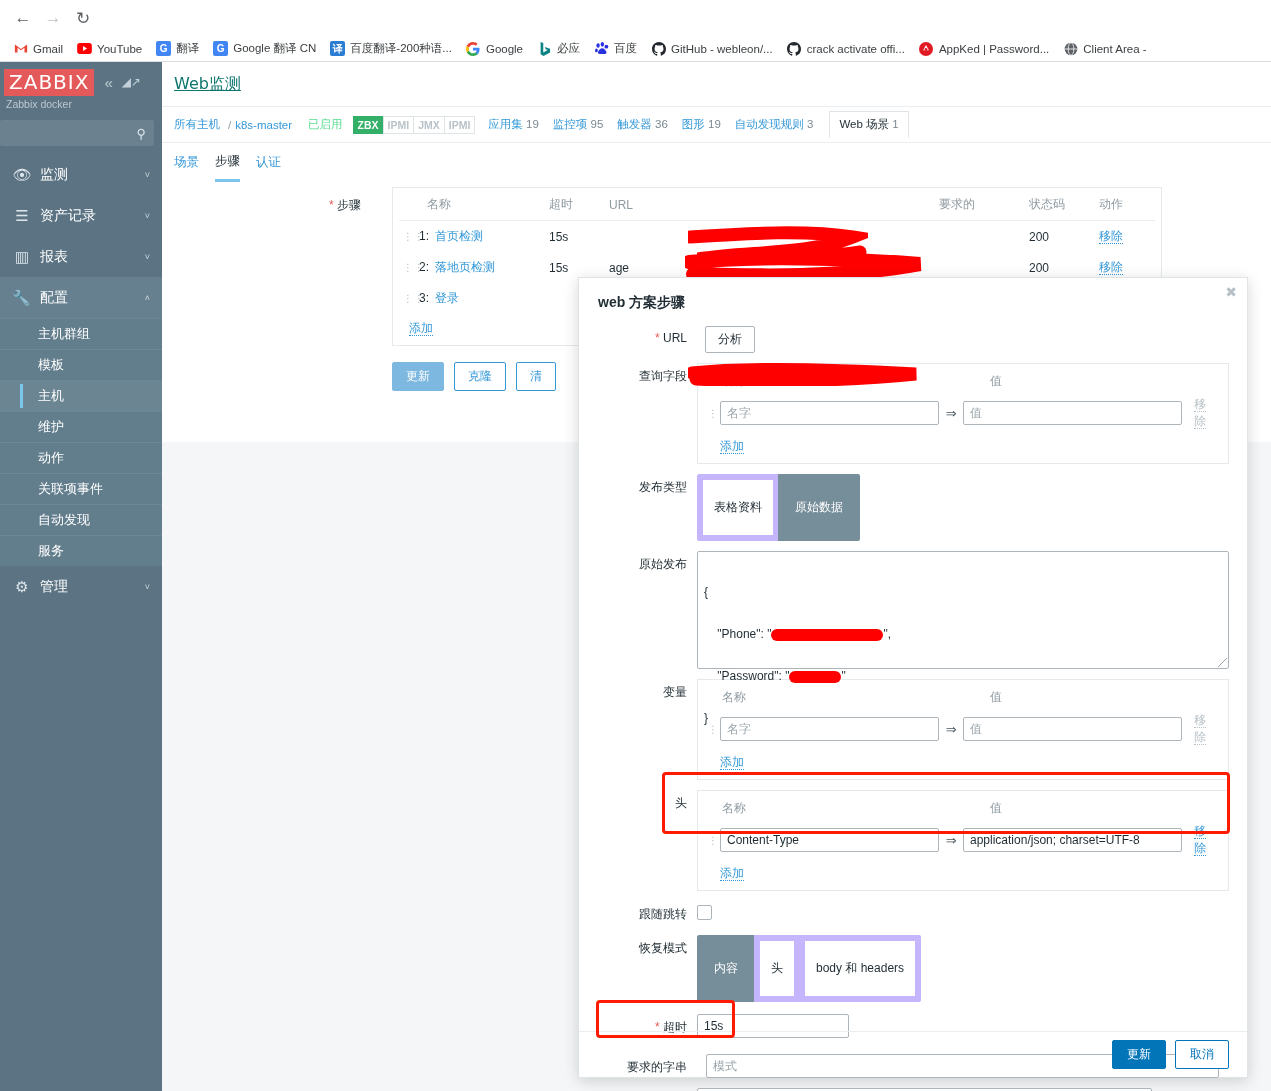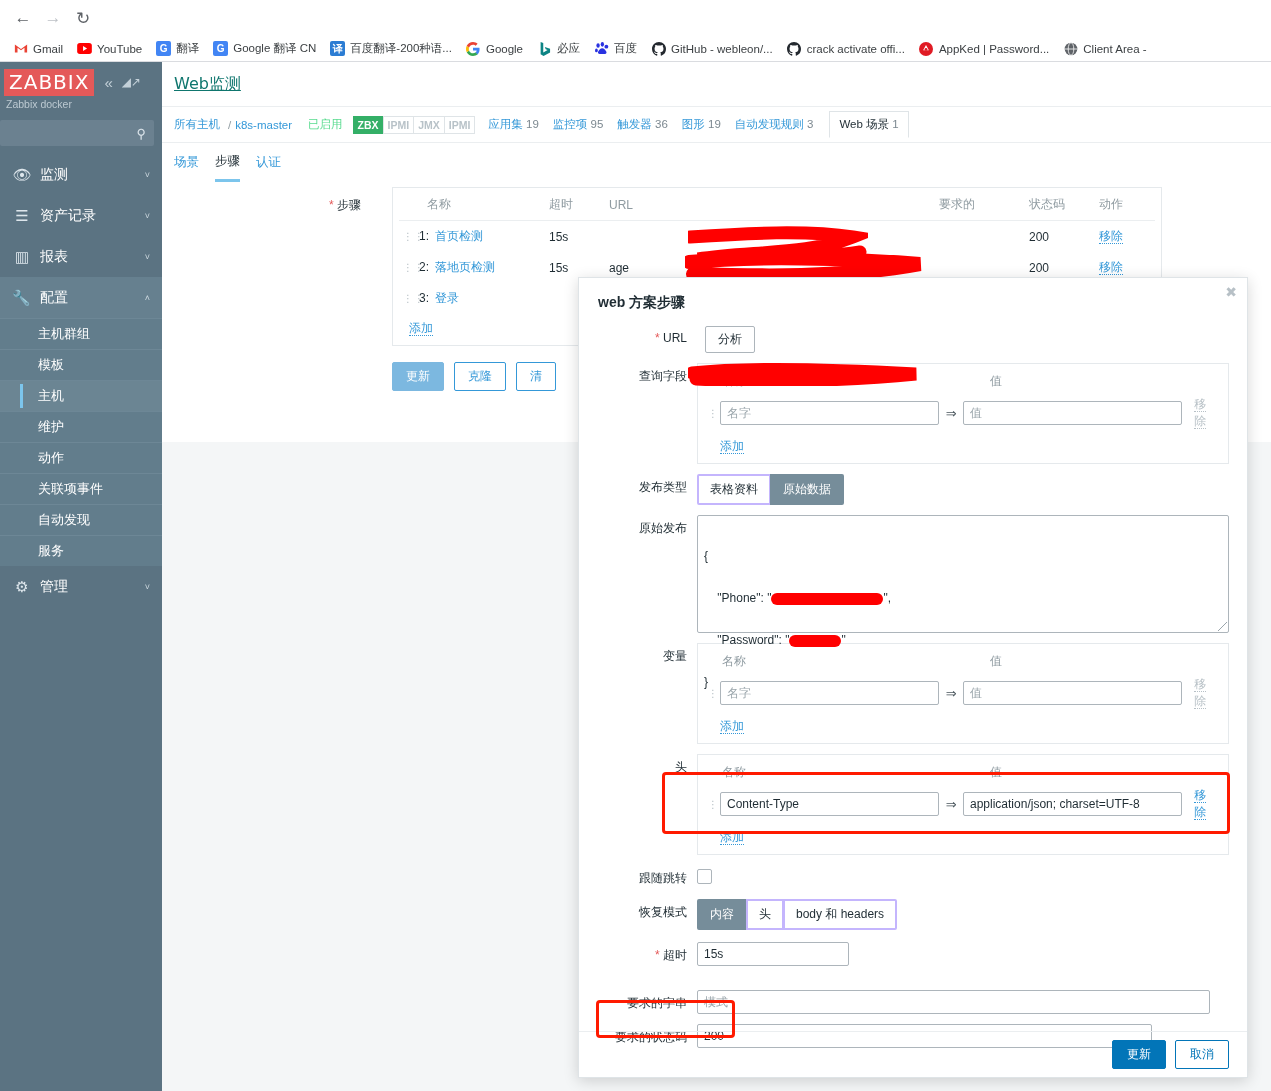--- a/index.html
+++ b/index.html
@@ -173,22 +173,22 @@
   .pairhead .c1 { width: 258px; padding-left: 14px; }
   .pairhead .c2 { width: 250px; padding-left: 24px; }
   .pairrow { display: flex; align-items: center; }
   .pairrow .dots { width: 12px; color: #b7c0c6; font-size: 10px; letter-spacing:1px; line-height:5px;}
   .pairrow .arrow { width: 24px; text-align: center; color: #4a565d; font-size: 13px; }
   .pairrow .remove { margin-left: 12px; }
   .addlink { padding: 8px 0 2px 12px; }
 
   .toggle-group { display: flex; }
   .tg-btn {
-    border: 2px solid #c4b5fd; background: #ffffff; color: #1f2c33;
-    font-size: 12px; padding: 5px 11px; margin-left: -1px;
+    border: 6px solid #c4b5fd; background: #ffffff; color: #1f2c33;
+    font-size: 12px; padding: 19px 11px; margin-left: -1px;
   }
   .tg-btn:first-child { margin-left: 0; border-radius: 2px 0 0 2px; }
   .tg-btn:last-child { border-radius: 0 2px 2px 0; }
   .tg-btn.on { background: #768d9a; border-color: #768d9a; color: #ffffff; }
 
   #rawpost {
     flex: 1 1 auto; height: 118px; border: 1px solid #adb5bb; background: #ffffff;
     font-family: "Liberation Sans", sans-serif; font-size: 12px; color: #1f2c33;
     padding: 5px 6px; white-space: pre; position: relative; border-radius: 2px;
   }
@@ -607,21 +607,21 @@
     <div class="frow" style="margin-top:12px;">
       <div class="flabel">
         <span class="req-star">*</span>
         <span>超时</span>
       </div>
       <div class="finput" style="width:152px;">
         <span>15s</span>
       </div>
     </div>
 
-    <div class="frow" style="margin-top:24px;">
+    <div class="frow" style="margin-top:16px;gap:9px;">
       <div class="flabel">要求的字串</div>
       <div class="finput" style="width:513px;font-family:Liberation Serif, serif;">
         <span class="ph">模式</span>
       </div>
     </div>
 
     <div class="frow" style="margin-top:10px;">
       <div class="flabel">要求的状态码</div>
       <div class="finput" style="width:455px;">
         <span>200</span>

